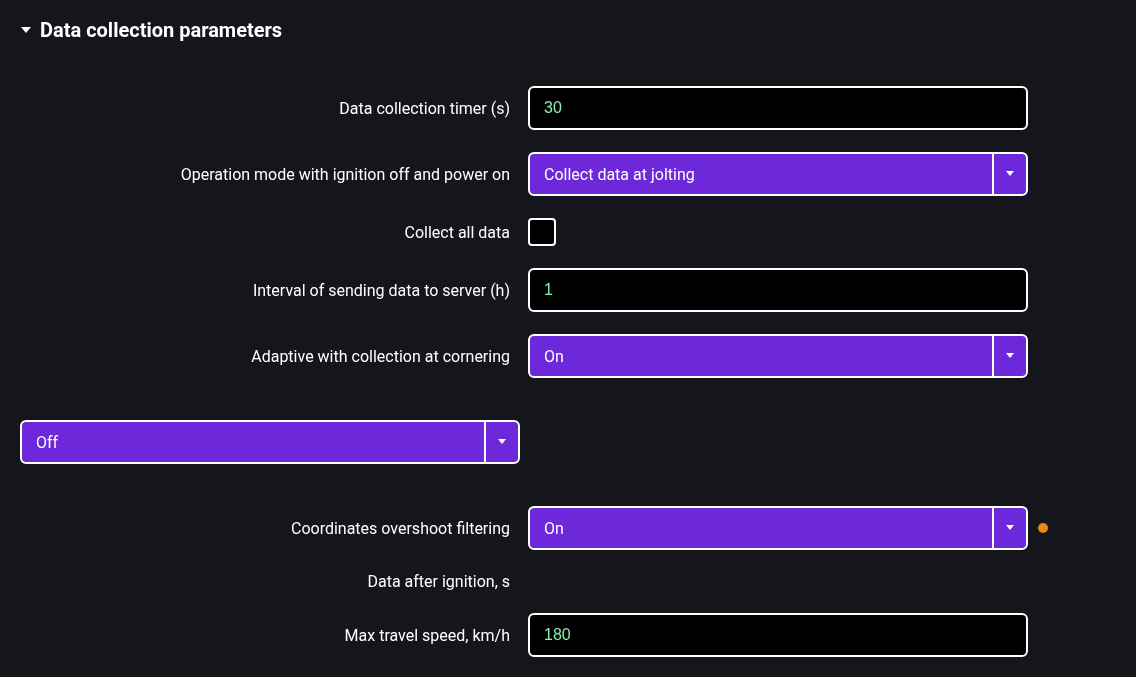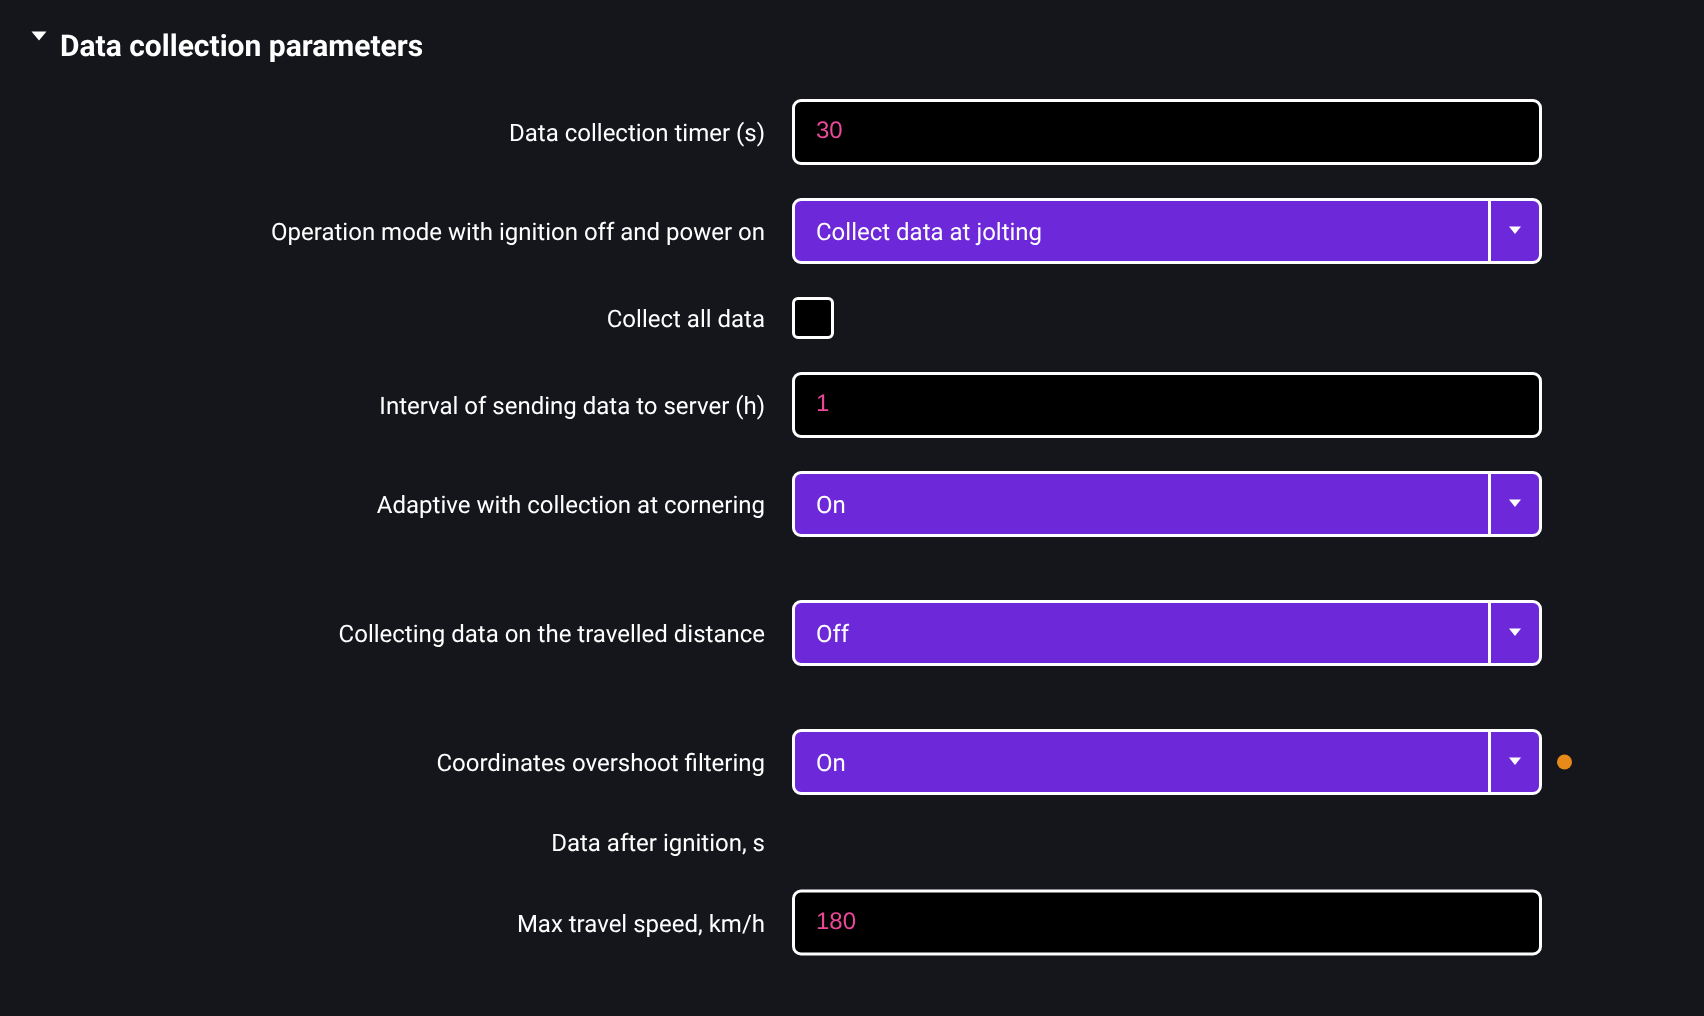--- a/index.html
+++ b/index.html
@@ -9,22 +9,23 @@
     background: #14161c;
     color: #ffffff;
     font-family: -apple-system, BlinkMacSystemFont, "Segoe UI", Roboto, Arial, sans-serif;
     overflow: hidden;
   }
   .container {
     padding: 18px 20px 0 20px;
   }
   .section-header {
     display: flex;
+    align-items: center;
     gap: 8px;
-    margin-bottom: 24px;
+    margin-bottom: 44px;
   }
   .section-header .caret {
     display: inline-block;
   }
   .section-header .caret svg {
     display: block;
   }
   .section-title {
     font-size: 20px;
     font-weight: 700;
@@ -51,21 +52,21 @@
     display: flex;
     align-items: center;
     gap: 10px;
   }
   .text-input {
     width: 500px;
     height: 44px;
     background: #000000;
     border: 2px solid #ffffff;
     border-radius: 6px;
-    color: #ec4899;
+    color: #86efac;
     font-size: 16px;
     padding: 0 14px;
     outline: none;
   }
   .select-wrap {
     display: flex;
     width: 500px;
     height: 44px;
     border: 2px solid #ffffff;
     border-radius: 6px;
@@ -166,21 +167,20 @@
           <div class="select-caret">
             <svg width="10" height="8" viewBox="0 0 10 8">
                 <polygon points="1,1 9,1 5,6" fill="#ffffff"></polygon>
               </svg>
           </div>
         </div>
       </div>
     </div>
 
     <div class="form-row gap-extra">
-      <div class="label-col">Collecting data on the travelled distance</div>
       <div class="control-col">
         <div class="select-wrap">
           <div class="select-value">Off</div>
           <div class="select-caret">
             <svg width="10" height="8" viewBox="0 0 10 8">
                 <polygon points="1,1 9,1 5,6" fill="#ffffff"></polygon>
               </svg>
           </div>
         </div>
       </div>

